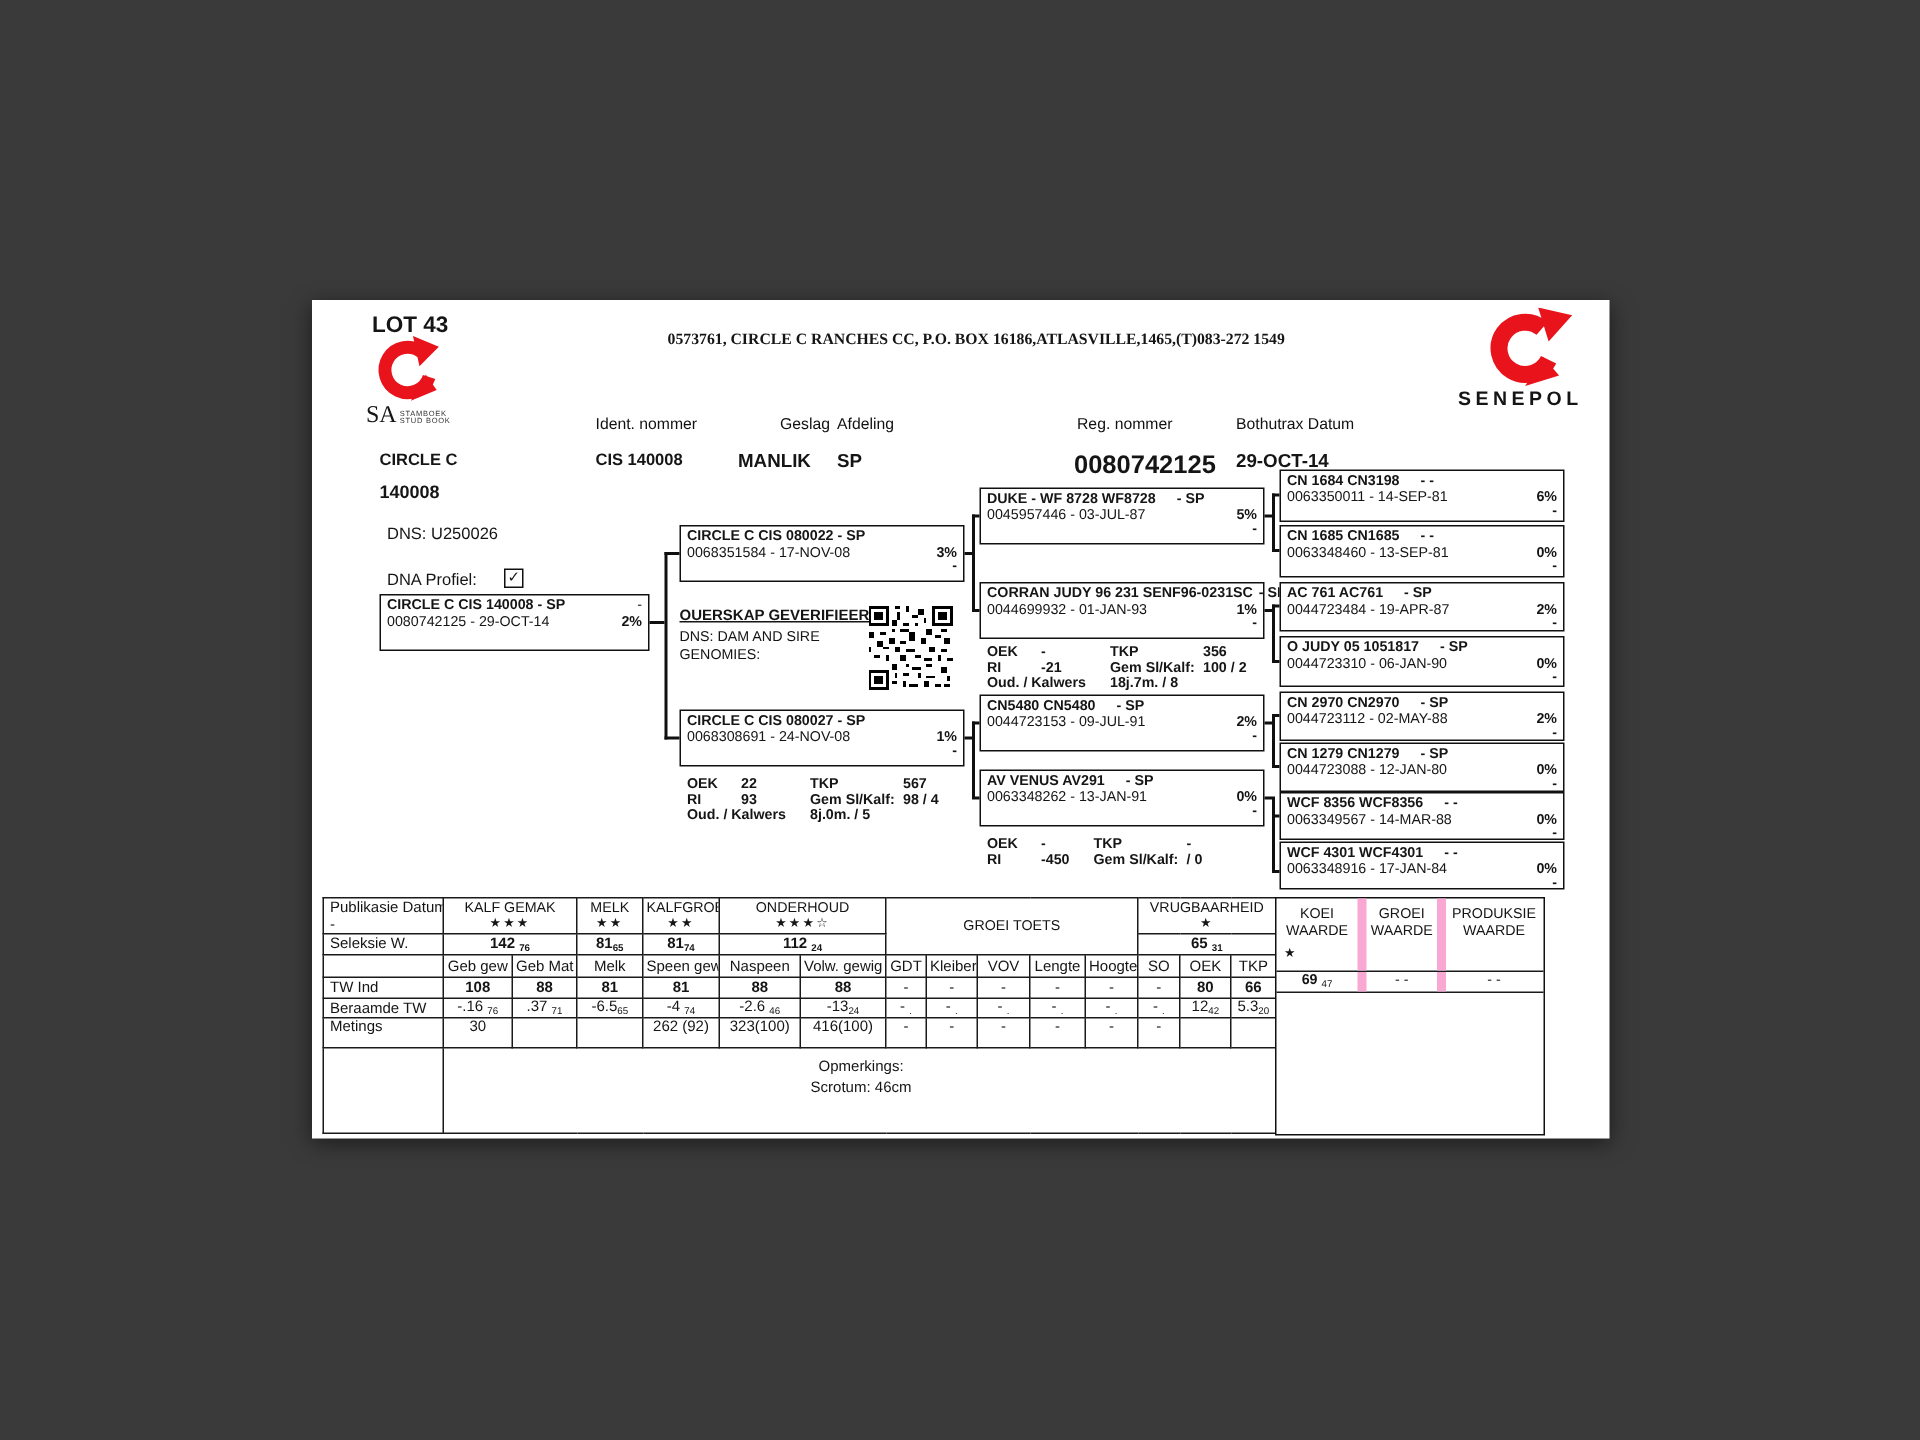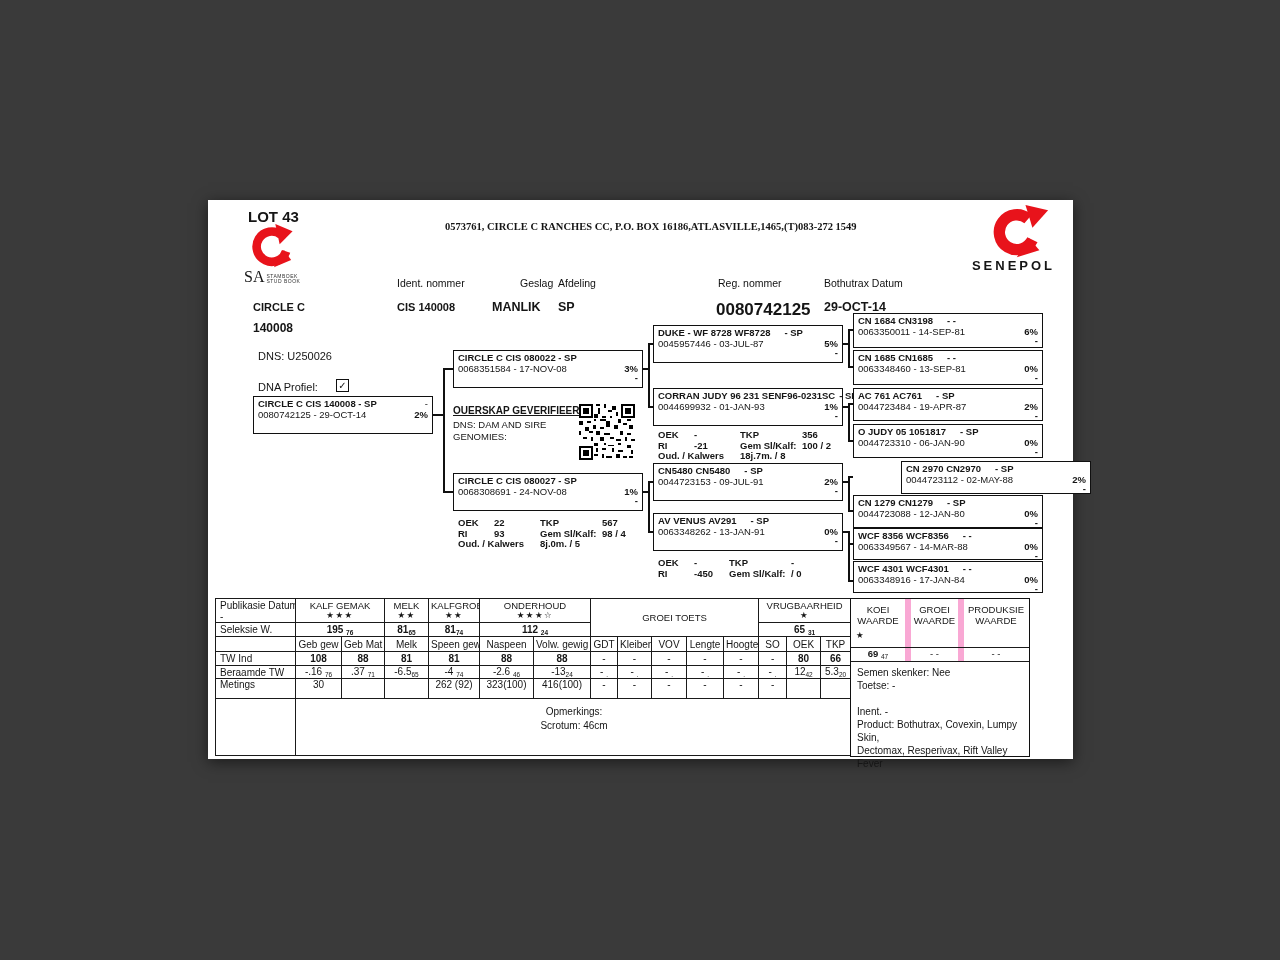--- a/index.html
+++ b/index.html
@@ -361,21 +361,21 @@
     <div class="pl1">
         <span>O JUDY 05 1051817</span>
         <span>- SP</span>
       </div>
     <div class="pl2">
         <span>0044723310 - 06-JAN-90</span>
         <span class="pct">0%</span>
       </div>
     <div class="pl3">-</div>
   </div>
-  <div class="pbox" style="left:645px;top:261px;width:190px;height:33px;margin-left:48px;">
+  <div class="pbox" style="left:645px;top:261px;width:190px;height:33px;">
     <div class="pl1">
         <span>CN 2970 CN2970</span>
         <span>- SP</span>
       </div>
     <div class="pl2">
         <span>0044723112 - 02-MAY-88</span>
         <span class="pct">2%</span>
       </div>
     <div class="pl3">-</div>
   </div>
@@ -487,21 +487,21 @@
       <td colspan="5" rowspan="2" class="gh">
         <div>GROEI TOETS</div>
       </td>
       <td colspan="3" class="gh">
         <div>VRUGBAARHEID</div>
         <div class="stars">★</div>
       </td>
     </tr>
     <tr style="height:14px;">
       <td class="lab">Seleksie W.</td>
-      <td colspan="2" class="b"><span>195</span> <span class="sb">76</span></td>
+      <td colspan="2" class="b"><span>142</span> <span class="sb">76</span></td>
       <td class="b"><span>81</span><span class="sb">65</span></td>
       <td class="b"><span>81</span><span class="sb">74</span></td>
       <td colspan="2" class="b"><span>112</span> <span class="sb">24</span></td>
       <td colspan="3" class="b"><span>65</span> <span class="sb">31</span></td>
     </tr>
     <tr style="height:15px;">
       <td class="lab"></td>
       <td>Geb gew</td>
       <td>Geb Mat</td>
       <td>Melk</td>
@@ -592,23 +592,15 @@
       <div class="rbcell" style="width:64px;padding-top:5px;">
         <div>PRODUKSIE</div>
         <div>WAARDE</div>
       </div>
     </div>
     <div class="rbrow" style="height:14px;border-bottom:1px solid #1a1a1a;font-size:10px;">
       <div class="rbcell" style="width:60px;"><span class="b">69</span> <span class="sb">47</span></div>
       <div class="rbcell" style="width:53px;"><span>-  -</span></div>
       <div class="rbcell" style="width:64px;"><span>-  -</span></div>
     </div>
-    <div class="rb-sem">
-      <div>Semen skenker: Nee</div>
-      <div>Toetse: -</div>
-      <div style="height:13px;"></div>
-      <div>Inent. -</div>
-      <div>Product:  Bothutrax, Covexin, Lumpy Skin,</div>
-      <div>Dectomax, Resperivax, Rift Valley Fever</div>
-    </div>
   </div>
 
 </div>
 
 </body></html>

